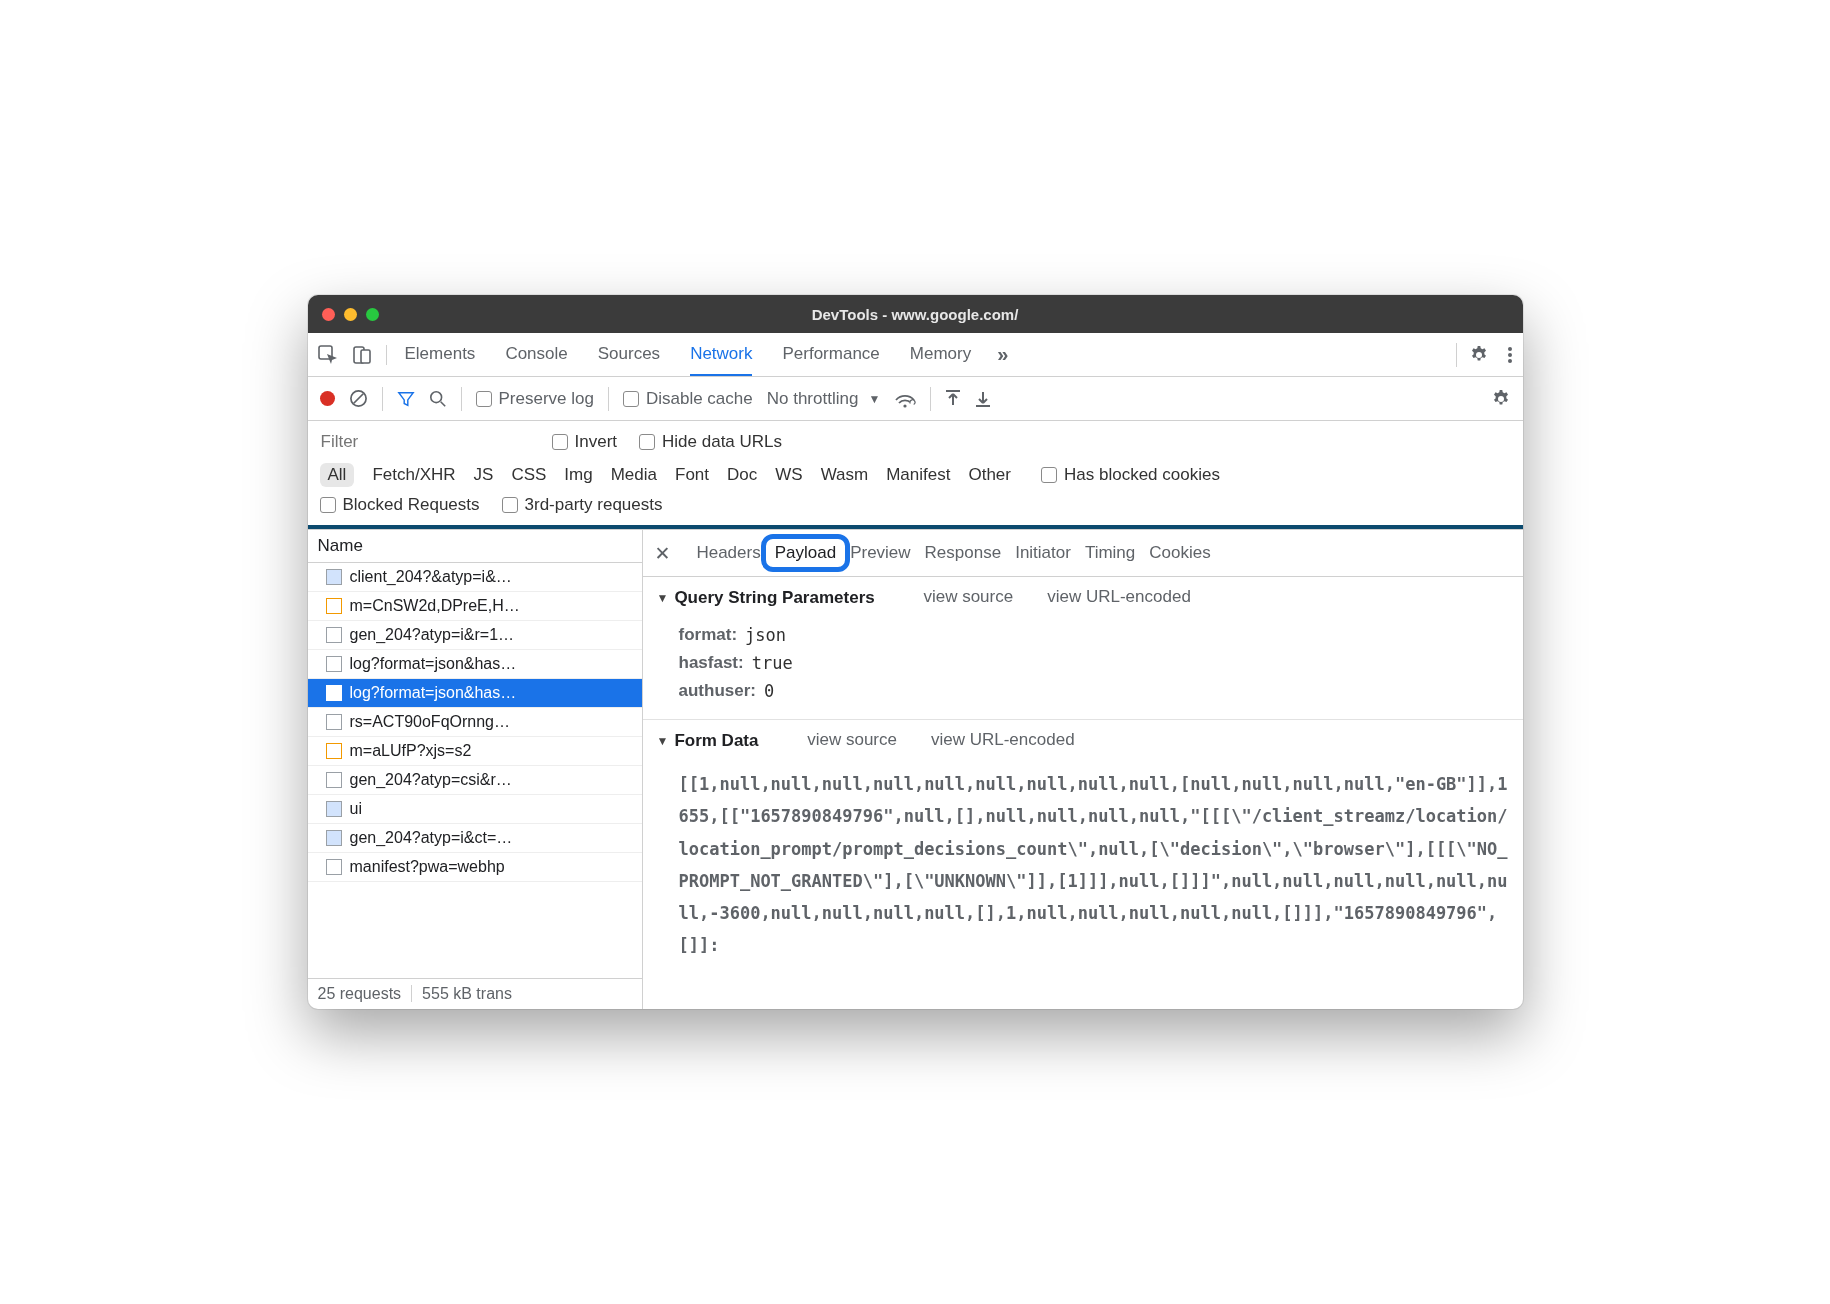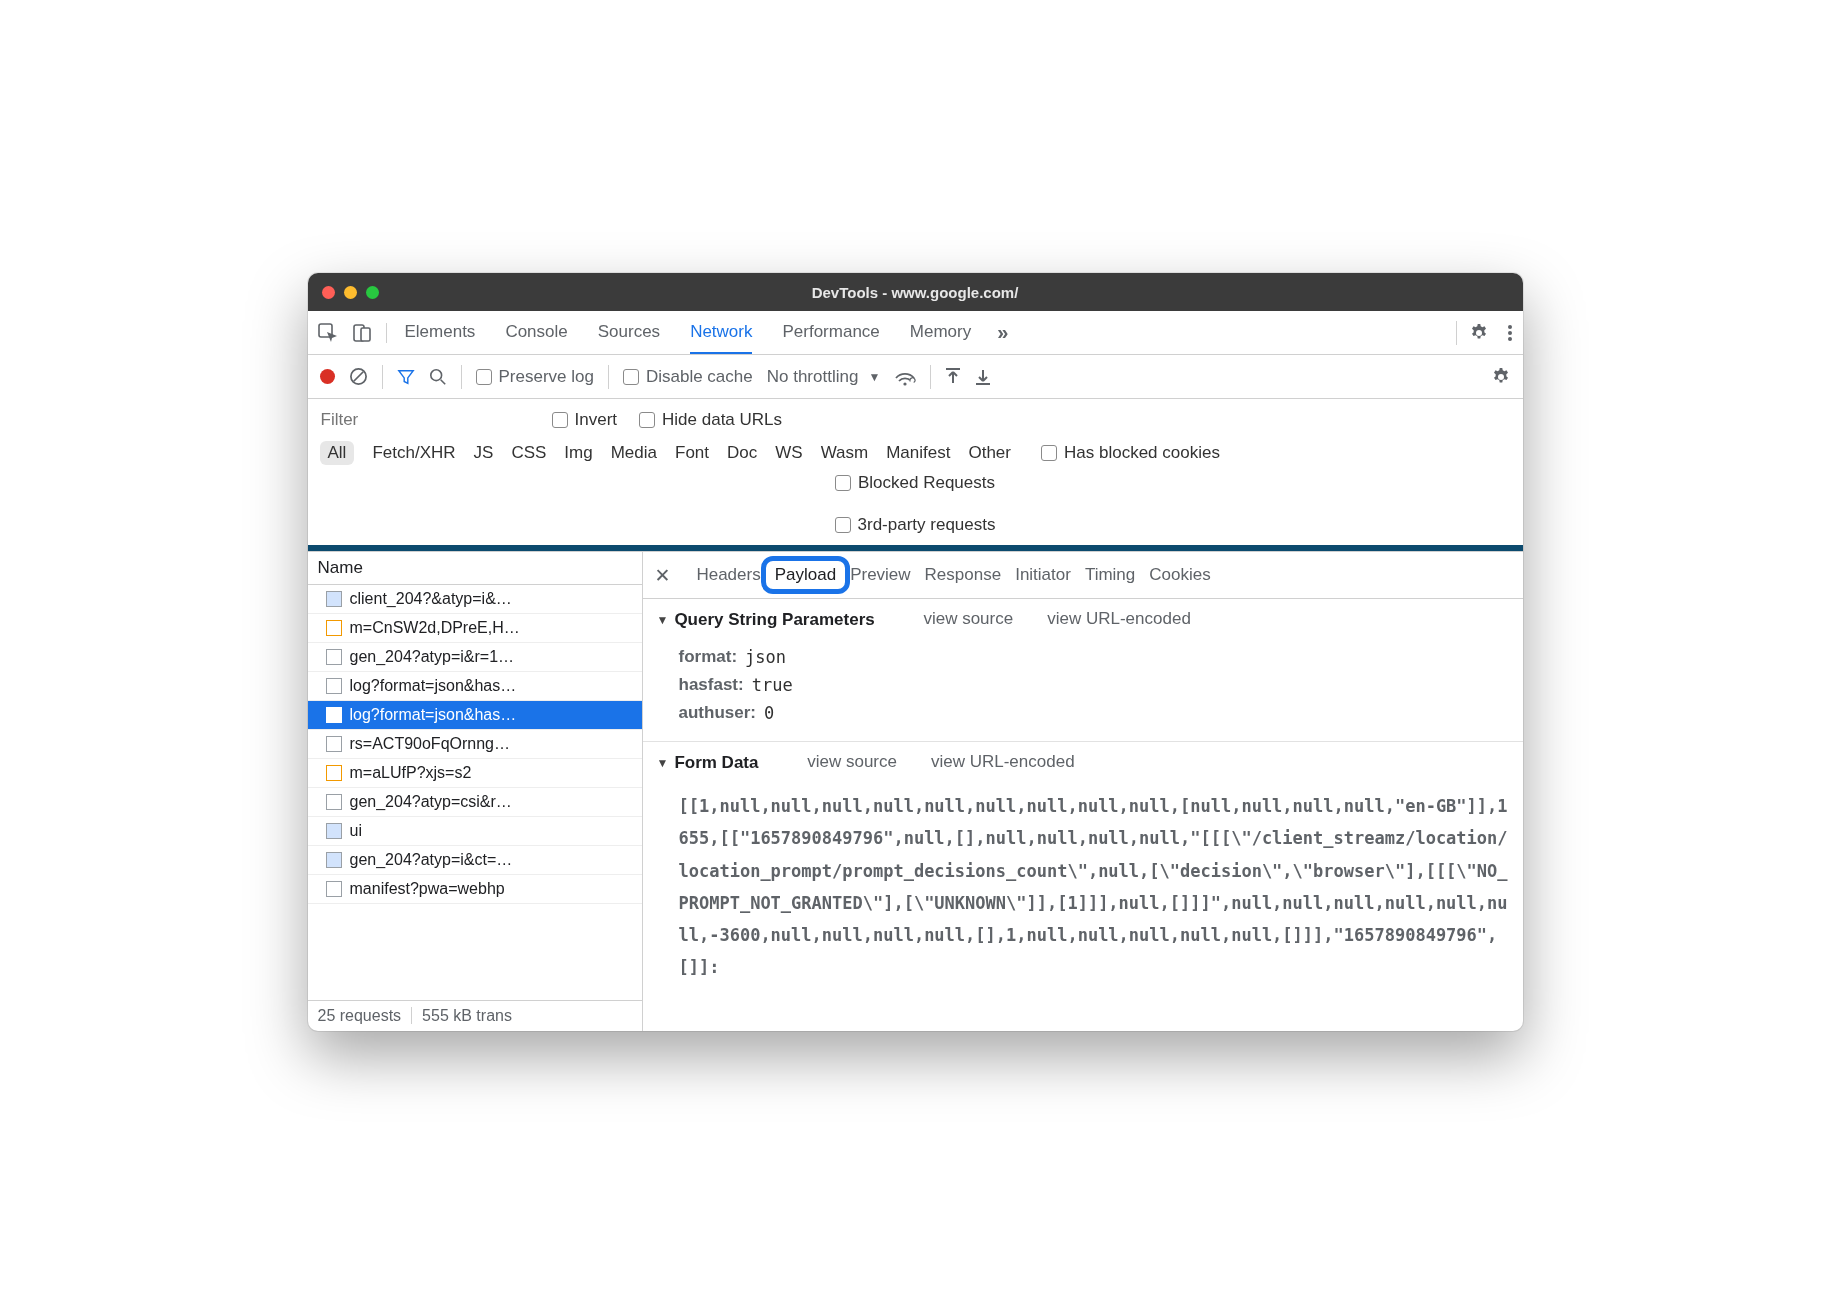--- a/index.html
+++ b/index.html
@@ -54,29 +54,29 @@
     border-bottom:1px solid #d0d0d0; padding:0 12px;
     color:#5f6368; font-size:17px; gap:14px;
   }
   .rec-dot { width:15px; height:15px; border-radius:50%; background:#d93025;}
   .tb-sep { border-left:1px solid #d0d0d0; height:24px; }
   .checkbox { display:flex; align-items:center; gap:7px; cursor:pointer;}
   .cb { width:16px; height:16px; border:1.5px solid #8a8a8a; border-radius:3px; }
   .throttling { display:flex; align-items:center; gap:10px; }
 
   .filter-row {
-    border-bottom:6px solid #0c4a6e; padding:8px 12px 4px 12px;
+    border-bottom:4px solid #0c4a6e; padding:8px 12px 4px 12px;
     color:#333; font-size:17px;
   }
   .filter-line1 { display:flex; align-items:center; gap:22px; margin-bottom:8px;}
   .filter-input { width:210px; height:26px; background:#fff; color:#8a8a8a; font-size:17px; padding:0 1px; border:none; outline:none;}
   .filter-line2 { display:flex; align-items:center; gap:18px; flex-wrap:wrap; margin-bottom:8px;}
   .chip { cursor:pointer; color:#333;}
   .chip.sel { background:#e7e7e7; border-radius:6px; padding:2px 8px; }
-  .filter-line3 { display:flex; align-items:center; gap:22px; margin-bottom:6px;flex-direction:column;}
+  .filter-line3 { display:flex; align-items:center; gap:22px; margin-bottom:6px;}
 
   .content { display:flex; border-top:1px solid #d0d0d0; height:480px;}
   .request-list { width:335px; border-right:1px solid #d0d0d0; display:flex; flex-direction:column;}
   .list-header { padding:6px 10px; border-bottom:1px solid #d0d0d0; font-size:17px; color:#202124;}
   .list-body { flex:1; overflow:hidden;}
   .row { display:flex; align-items:center; gap:8px; padding:5px 18px; border-bottom:1px solid #eee; font-size:16px; color:#202124; white-space:nowrap; overflow:hidden; text-overflow:ellipsis; cursor:pointer;}
   .row.sel { background:#1a73e8; color:#fff;}
   .row .ricon { width:16px; height:16px; flex:none; border:1px solid #9aa0a6; background:#fff;}
   .row .ricon.img { border-color:#9aa0a6; background:linear-gradient(#d2e3fc,#d2e3fc);}
   .row .ricon.script { border:1.5px solid #f29900; background:#fff; position:relative;}

